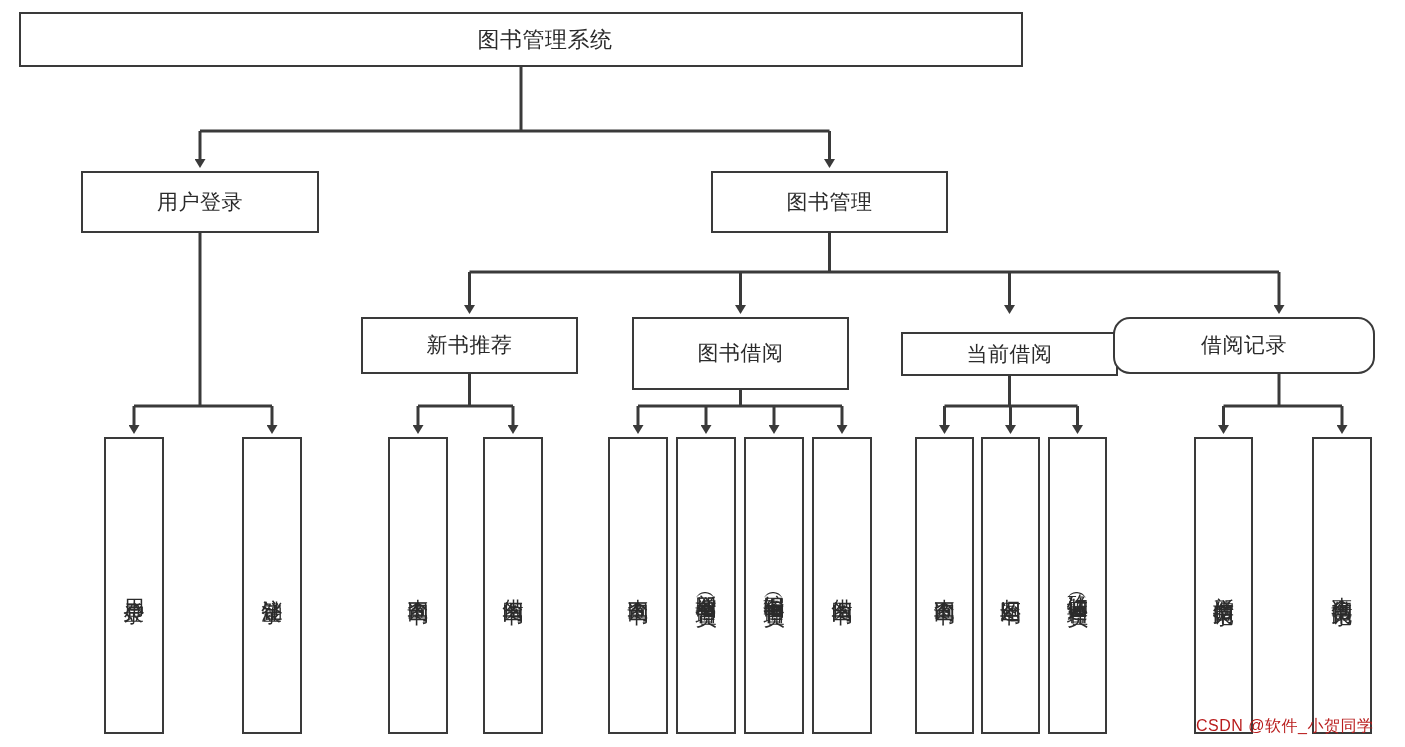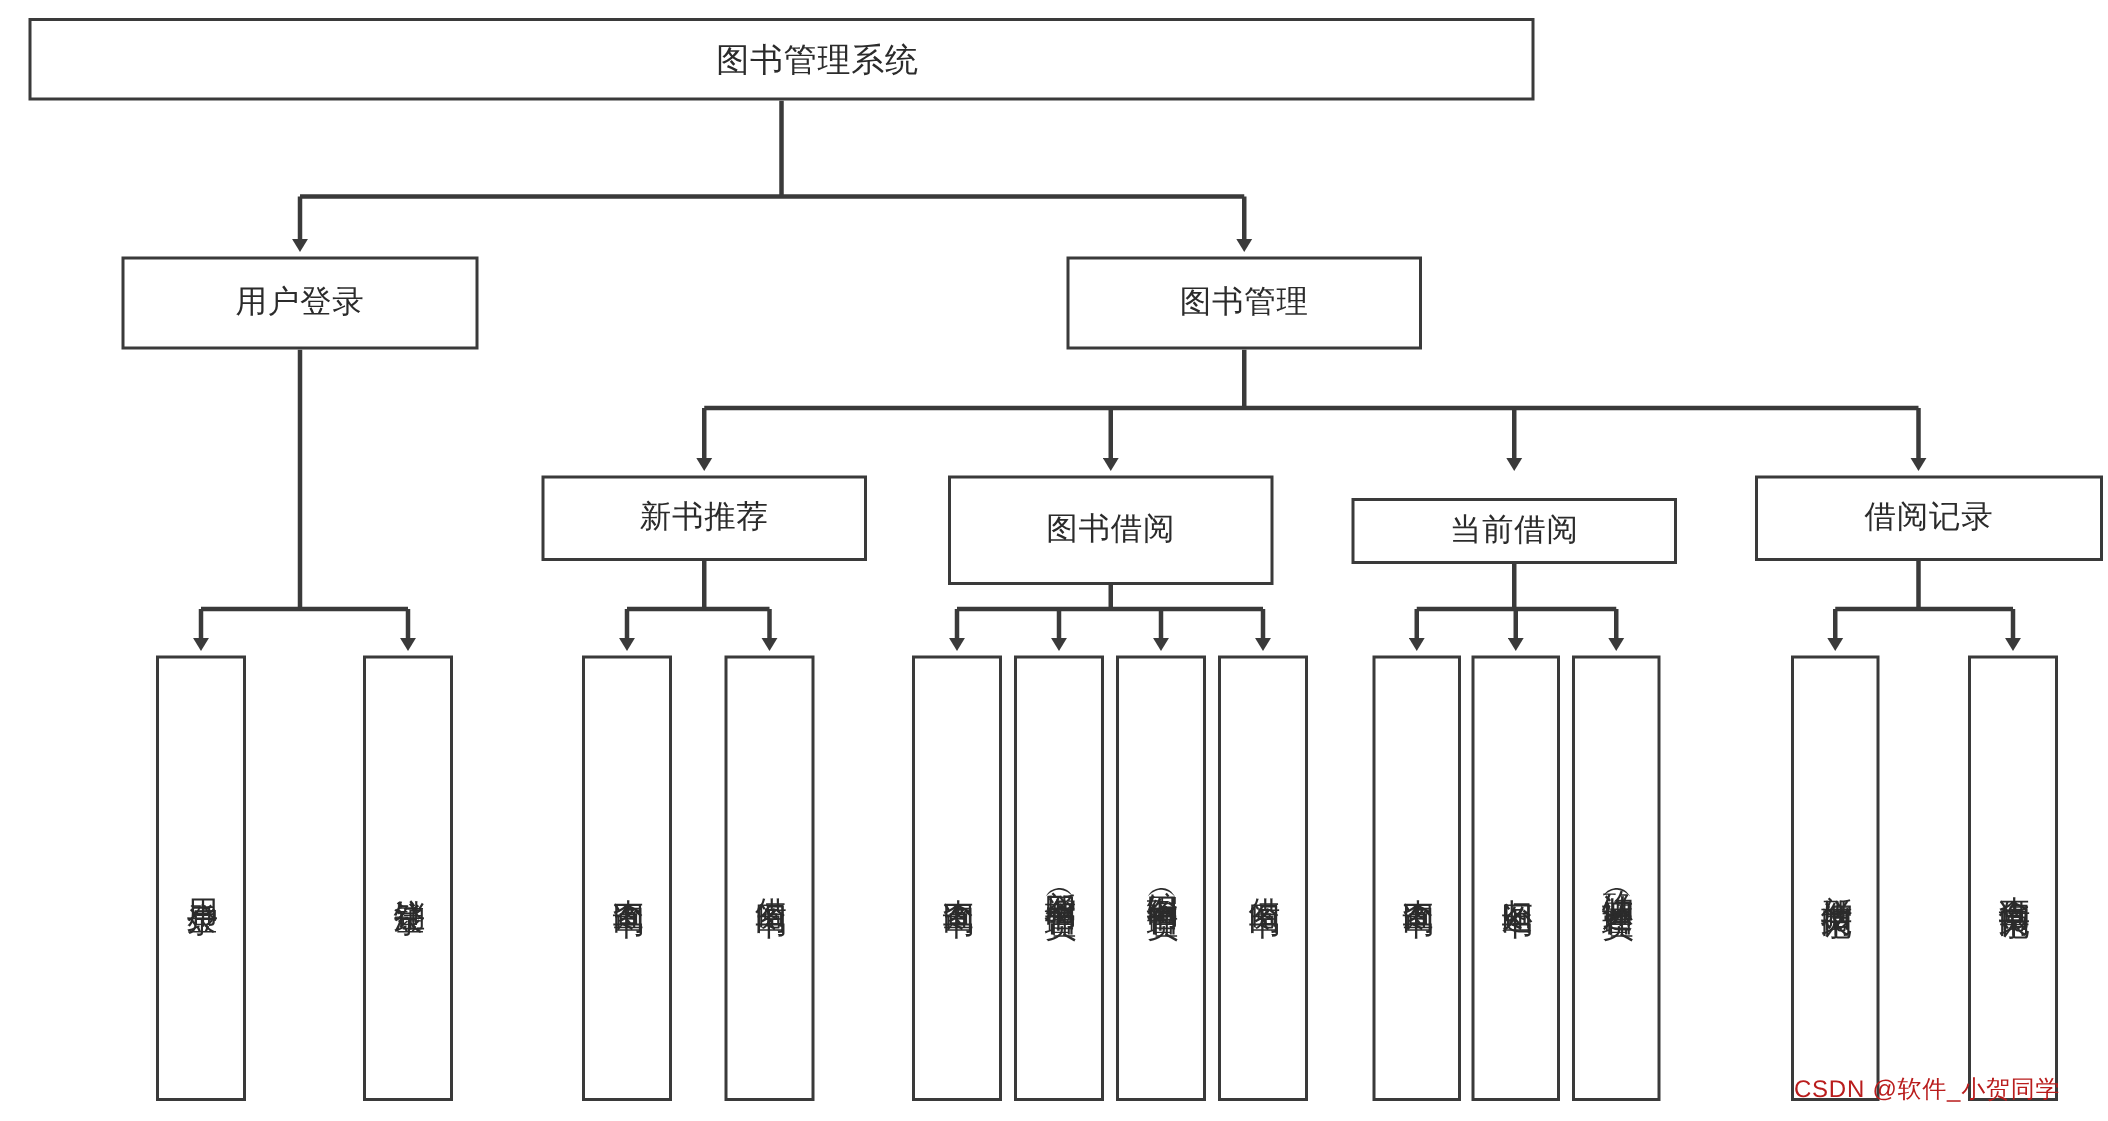--- a/index.html
+++ b/index.html
@@ -121,21 +121,21 @@
       </div>
       <div class="node horizontal level3" style="left: 361px; top: 317px; width: 217px; height: 57px;">
         <span class="label">新书推荐</span>
       </div>
       <div class="node horizontal level3" style="left: 632px; top: 317px; width: 217px; height: 73px;">
         <span class="label">图书借阅</span>
       </div>
       <div class="node horizontal level3" style="left: 901px; top: 332px; width: 217px; height: 44px;">
         <span class="label">当前借阅</span>
       </div>
-      <div class="node horizontal level3" style="left: 1170px; top: 317px; width: 232px; height: 57px;">
+      <div class="node horizontal level3" style="left: 1113px; top: 317px; width: 262px; height: 57px; border-radius: 17px;">
         <span class="label">借阅记录</span>
       </div>
       <div class="node vertical leaf" style="left: 104px; top: 437px; width: 60px; height: 297px;">
         <span class="label">用户登录</span>
       </div>
       <div class="node vertical leaf" style="left: 242px; top: 437px; width: 60px; height: 297px;">
         <span class="label">注销登录</span>
       </div>
       <div class="node vertical leaf" style="left: 388px; top: 437px; width: 60px; height: 297px;">
         <span class="label">查询图书</span>

